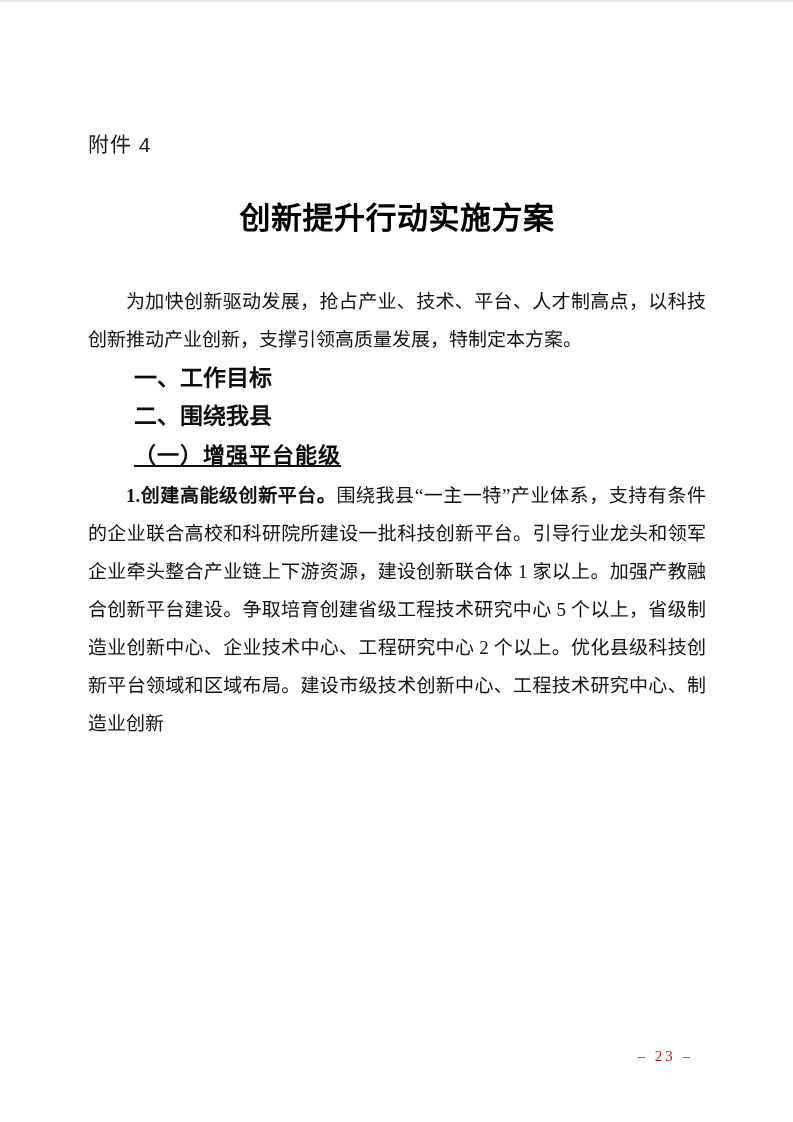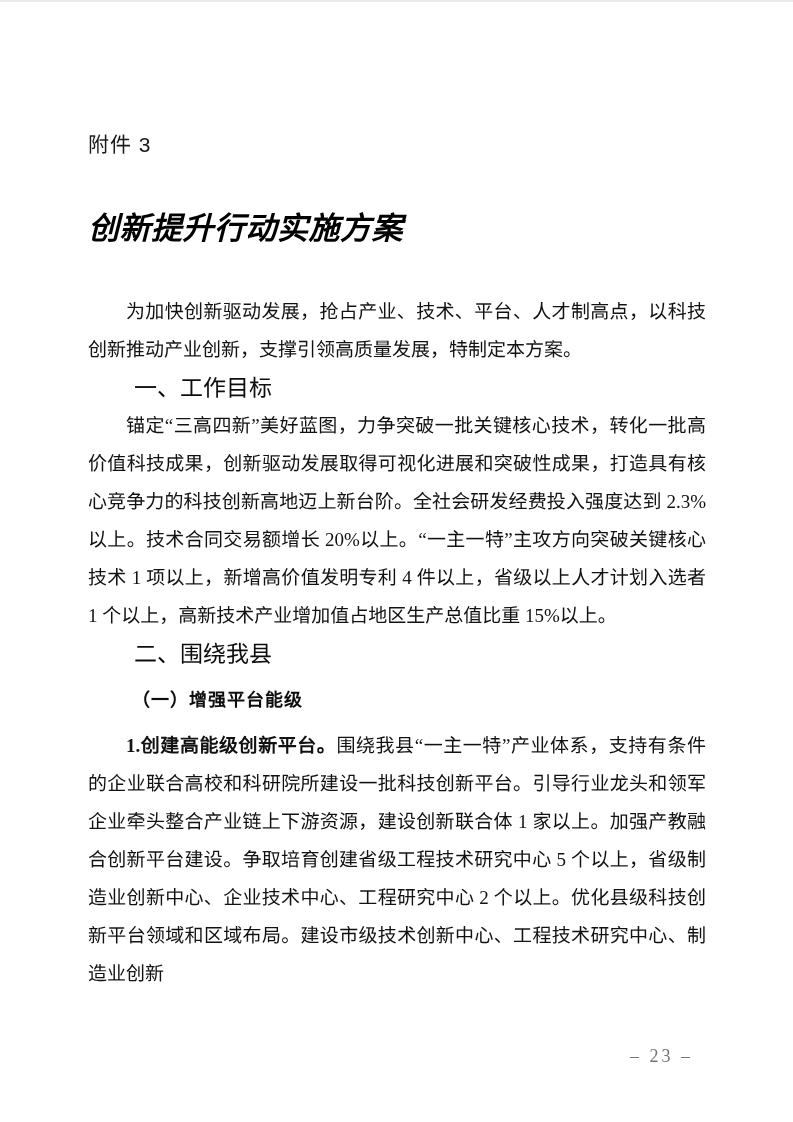--- a/index.html
+++ b/index.html
@@ -33,92 +33,91 @@
   .attachment-label {
     margin-top: 131px;
     font-family: "Liberation Sans", "DejaVu Sans", sans-serif;
     font-size: 21px;
     line-height: 28px;
     font-weight: 500;
     color: #1a1a1a;
     letter-spacing: 1px;
   }
   .doc-title {
-    margin: 48px 0 0 0;
-    text-align: left;
+    margin: 38px 0 0 0;
+    text-align: center;
     font-size: 31px;
     line-height: 44px;
     font-weight: bold;
     color: #000000;
     letter-spacing: 0.5px;
-    font-style: italic;
   }
   .body-block {
     margin-top: 42px;
   }
   .para {
     margin: 0;
     font-size: 19px;
     line-height: 38px;
     text-align: justify;
     text-justify: inter-character;
     text-indent: 2em;
     color: #111111;
     word-break: break-all;
   }
   .heading-l1 {
     margin: 0;
     font-family: "Liberation Sans", "DejaVu Sans", sans-serif;
     font-size: 23px;
     line-height: 38px;
-    font-weight: normal;
+    font-weight: bold;
     text-indent: 2em;
     color: #0d0d0d;
   }
   .heading-l2 {
-    margin: 8px;
-    font-size: 18px;
+    margin: 2px;
+    font-size: 22px;
     line-height: 38px;
     font-weight: bold;
     text-indent: 2em;
     color: #0d0d0d;
     letter-spacing: 1px;
+    text-decoration: underline;
   }
   .task-lead {
     font-weight: bold;
   }
   .page-number {
     position: absolute;
     right: 100px;
     bottom: 55px;
-    font-size: 18px;
+    font-size: 15px;
     line-height: 22px;
-    color: #737373;
+    color: #b91c1c;
     letter-spacing: 3px;
   }
 </style>
 </head>
 <body>
 
 <div class="page">
   <div class="scan-edge-top"></div>
 
   <div class="content">
 
-    <div class="attachment-label">附件 3</div>
+    <div class="attachment-label">附件 4</div>
 
     <h1 class="doc-title">创新提升行动实施方案</h1>
 
     <div class="body-block">
 
       <p class="para">为加快创新驱动发展，抢占产业、技术、平台、人才制高点，以科技创新推动产业创新，支撑引领高质量发展，特制定本方案。</p>
 
       <h2 class="heading-l1">一、工作目标</h2>
 
-      <p class="para">锚定“三高四新”美好蓝图，力争突破一批关键核心技术，转化一批高价值科技成果，创新驱动发展取得可视化进展和突破性成果，打造具有核心竞争力的科技创新高地迈上新台阶。全社会研发经费投入强度达到 2.3%以上。技术合同交易额增长 20%以上。“一主一特”主攻方向突破关键核心技术 1 项以上，新增高价值发明专利 4 件以上，省级以上人才计划入选者 1 个以上，高新技术产业增加值占地区生产总值比重 15%以上。</p>
 
       <h2 class="heading-l1">二、围绕我县</h2>
 
       <h3 class="heading-l2">（一）增强平台能级</h3>
 
       <p class="para"><span class="task-lead">1.创建高能级创新平台。</span><span>围绕我县“一主一特”产业体系，支持有条件的企业联合高校和科研院所建设一批科技创新平台。引导行业龙头和领军企业牵头整合产业链上下游资源，建设创新联合体 1 家以上。加强产教融合创新平台建设。争取培育创建省级工程技术研究中心 5 个以上，省级制造业创新中心、企业技术中心、工程研究中心 2 个以上。优化县级科技创新平台领域和区域布局。建设市级技术创新中心、工程技术研究中心、制造业创新</span></p>
 
     </div>
   </div>
 

